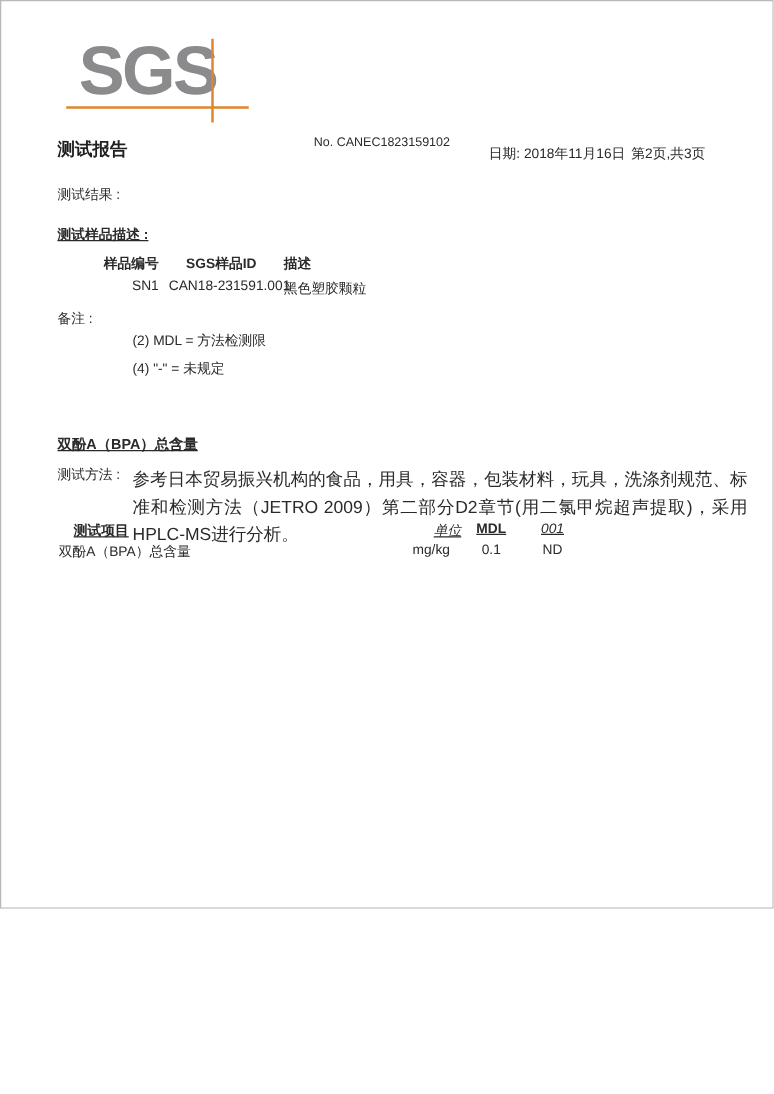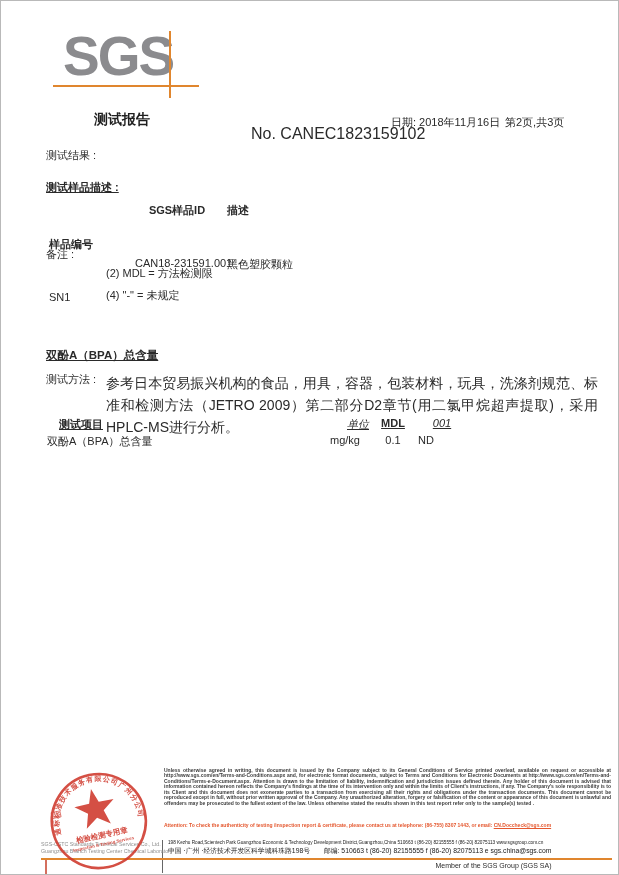--- a/index.html
+++ b/index.html
@@ -1,51 +1,51 @@
 <!DOCTYPE html>
 <html><head>
 <meta charset="utf-8">
 <style>
   html,body{margin:0;padding:0;background:#ffffff;}
   .page{
-    position:relative;width:619px;height:875px;box-sizing:border-box;
+    position:relative;width:619px;height:727px;box-sizing:border-box;
     background:#ffffff;border:1px solid #b9b9b9;overflow:hidden;
     font-family:"Liberation Sans","DejaVu Sans",sans-serif;color:#2a2a2a;
   }
   .abs{position:absolute;}
   
   .logo-text{left:62px;top:26px;font-size:55px;font-weight:700;color:#8b8b8e;letter-spacing:-2px;line-height:58px;}
   .logo-hline{left:52px;top:84px;width:146px;height:2px;background:#e0862e;}
   .logo-vline{left:168px;top:30px;width:2px;height:67px;background:#e0862e;}
-  .doc-title{left:45px;top:110px;font-size:14px;font-weight:700;color:#1f1f1f;margin-left:48px;}
-  .report-no{left:218px;top:124px;font-size:16px;padding-left:32px;}
+  .doc-title{left:45px;top:110px;font-size:14px;font-weight:700;color:#1f1f1f;}
+  .report-no{left:218px;top:108px;font-size:10px;padding-left:32px;}
   .report-date{left:390px;top:114px;font-size:11px;}
   .report-pages{left:504px;top:114px;font-size:11px;}
   
   .body-text{font-size:11px;color:#2a2a2a;}
   .lbl-results{left:45px;top:147px;}
   .lbl-sampledesc{left:45px;top:179px;font-weight:700;text-decoration:underline;}
   .sample-table{left:48px;top:202px;display:grid;grid-template-columns:78px 84px auto;column-gap:8px;row-gap:5px;font-size:11px;}
-  .sample-table .c1{text-align:left;margin-top:34px;}
+  .sample-table .c1{text-align:right;}
   .sample-table .c2{text-align:center;white-space:nowrap;}
   .sample-table .hd{font-weight:700;}
   .lbl-notes{left:45px;top:246px;}
   .notes{left:105px;top:262px;font-size:11px;line-height:21.5px;}
   .bpa-heading{left:45px;top:347px;font-size:11.5px;font-weight:700;text-decoration:underline;}
   .lbl-method{left:45px;top:371px;}
   .method-text{left:105px;top:371px;width:492px;font-size:14px;line-height:22px;text-align:justify;}
   
   .rt-item-hd{left:58px;top:416px;font-size:11px;font-weight:700;text-decoration:underline;}
   .rt-unit-hd{left:320px;top:416px;width:48px;text-align:right;font-size:11px;font-style:italic;text-decoration:underline;}
   .rt-mdl-hd{left:368px;top:416px;width:48px;text-align:center;font-size:11px;font-weight:700;text-decoration:underline;}
   .rt-001-hd{left:417px;top:416px;width:48px;text-align:center;font-size:11px;font-style:italic;text-decoration:underline;}
   .rt-item{left:46px;top:433px;font-size:11px;}
   .rt-unit{left:320px;top:433px;width:48px;text-align:center;font-size:11px;}
   .rt-mdl{left:368px;top:433px;width:48px;text-align:center;font-size:11px;}
-  .rt-001{left:417px;top:433px;width:48px;font-size:11px;}
+  .rt-001{left:417px;top:433px;width:48px;text-align:center;font-size:11px;}
   
   .disclaimer{left:163px;top:767px;width:447px;font-size:5px;line-height:5.45px;text-align:justify;color:#3d3d3d;font-weight:600;}
   .attention{left:163px;top:822px;width:447px;font-size:5px;line-height:5.7px;color:#e4572e;font-weight:700;}
   .attention .email{text-decoration:underline;}
   .addr-block{left:167px;top:838px;width:443px;color:#1a1a1a;}
   .addr-en{font-size:4.7px;line-height:7px;white-space:nowrap;}
   .addr-cn{font-size:6.8px;line-height:9.5px;white-space:nowrap;display:flex;}
   .addr-cn .right{margin-left:14px;}
   .footer-vline{left:161px;top:839px;width:1px;height:33px;background:#666;}
   .footer-orange-line{left:40px;top:857px;width:571px;height:2px;background:#e0862e;}

